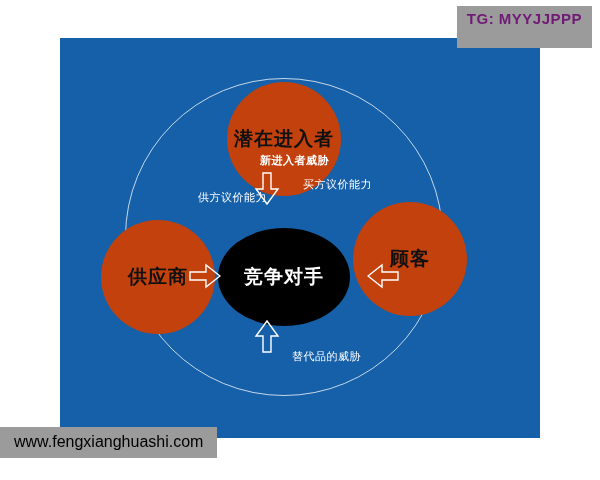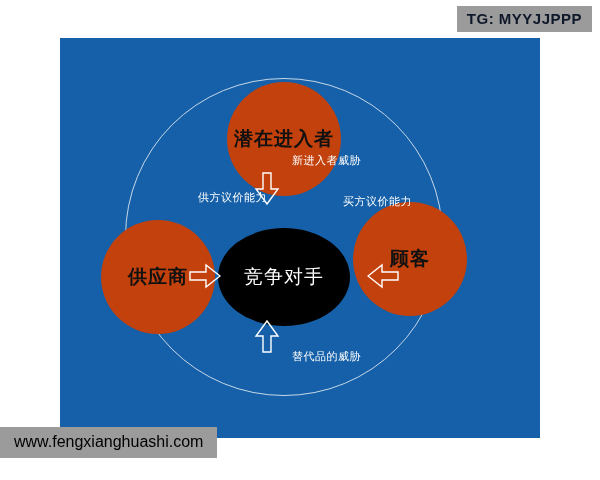--- a/index.html
+++ b/index.html
@@ -14,25 +14,25 @@
     position: relative;
     overflow: hidden;
   }
 
   
   .tg-tag {
     position: absolute;
     top: 6px;
     right: 8px;
     background: #9b9b9b;
-    color: #0f172a;
+    color: #701a75;
     font-size: 15px;
     font-weight: bold;
     letter-spacing: 0.5px;
-    padding: 5px 10px 6px 10px;
+    padding: 5px 10px 22px 10px;
     line-height: 1;
     z-index: 20;
   }
 
   
   .site-tag {
     position: absolute;
     left: 0;
     bottom: 22px;
     background: #9b9b9b;
@@ -91,37 +91,37 @@
     left: 158px;
     top: 190px;
     width: 132px;
     height: 98px;
     border-radius: 50%;
     background: #000000;
     display: flex;
     align-items: center;
     justify-content: center;
     color: #ffffff;
-    font-weight: normal;
+    font-weight: bold;
     font-size: 19px;
     letter-spacing: 1px;
   }
 
   
   .lbl {
     position: absolute;
     color: #ffffff;
     font-size: 11px;
     letter-spacing: 0.5px;
     white-space: nowrap;
   }
-  .lbl-top     { left: 232px; top: 115px; }
+  .lbl-top     { left: 200px; top: 115px; font-weight: bold; }
   .lbl-bottom  { left: 232px; top: 311px; }
   .lbl-supplier{ left: 138px; top: 152px; }
-  .lbl-buyer   { left: 243px; top: 156px; margin-left: 40px; }
+  .lbl-buyer   { left: 243px; top: 139px; }
 
   
   .arrow {
     position: absolute;
   }
   .arrow-down  { left: 194px; top: 134px; }
   .arrow-up    { left: 194px; top: 281px; }
   .arrow-right { left: 129px; top: 225px; }
   .arrow-left  { left: 307px; top: 225px; }
 </style>

